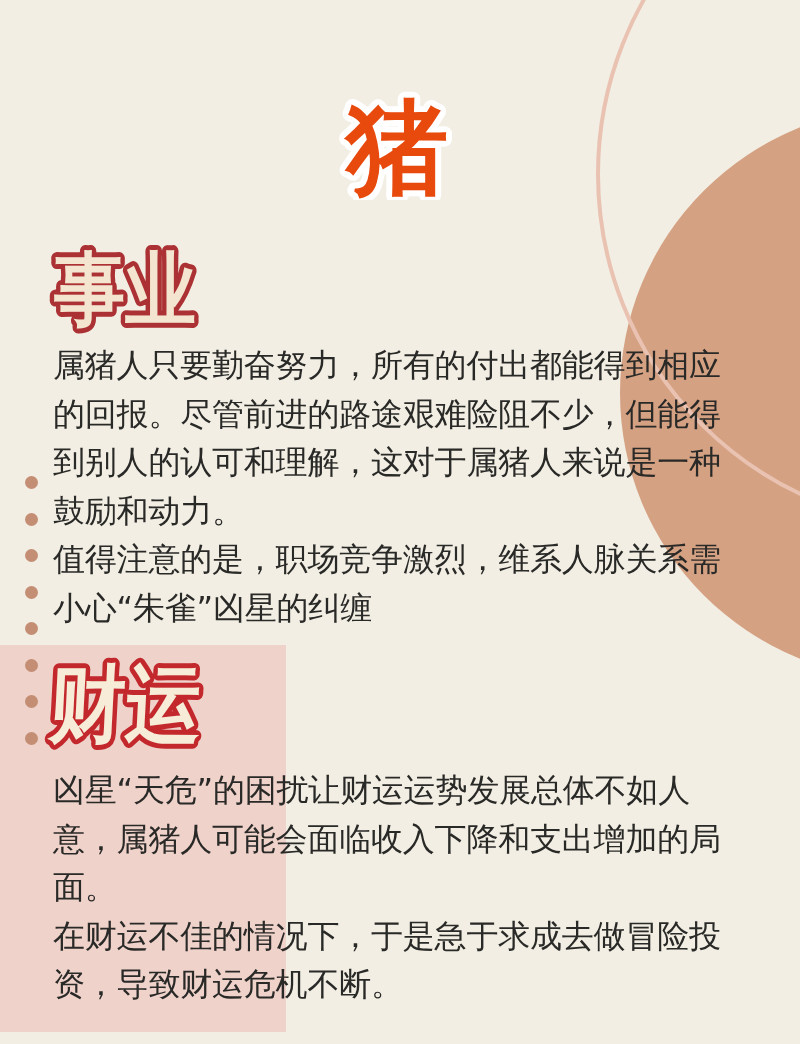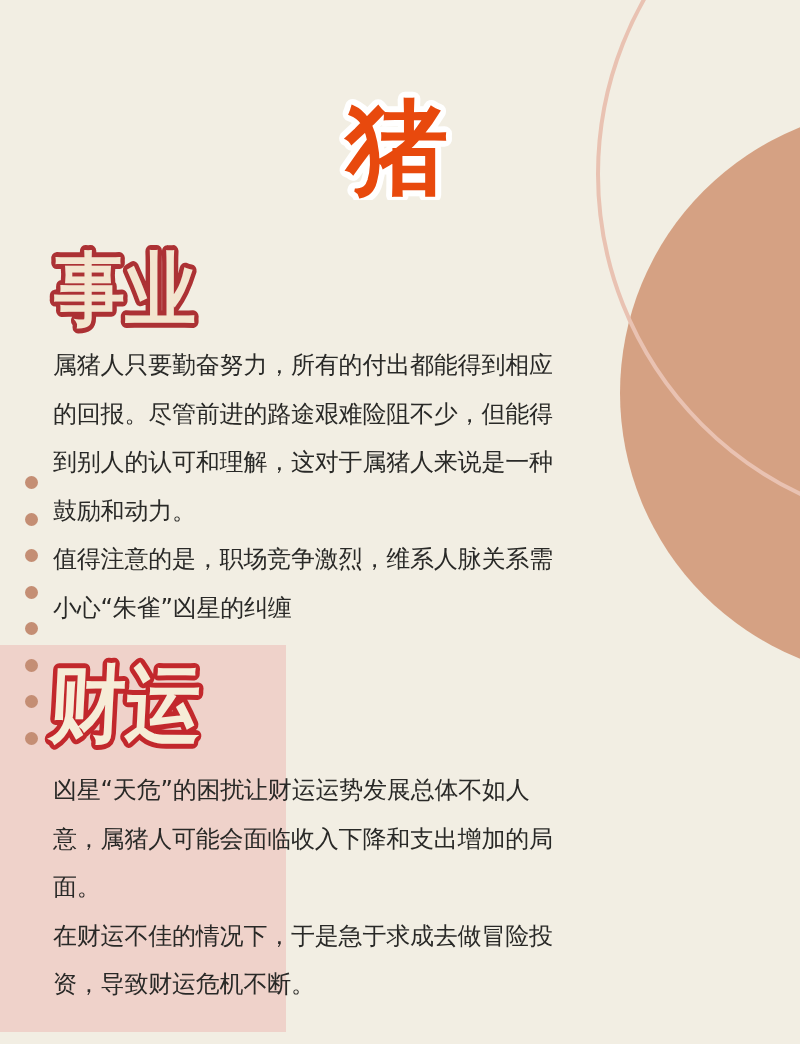--- a/index.html
+++ b/index.html
@@ -85,21 +85,21 @@
   .wealth-heading-wrap svg text {
     font-size: 84px;
     fill: var(--wealth-heading-fill);
     stroke: var(--wealth-heading-stroke);
     stroke-width: 10px;
   }
   .body-block {
     position: absolute;
     left: 53px;
     width: 740px;
-    font-size: 24px;
+    font-size: 32px;
     line-height: 48.5px;
     letter-spacing: -0.2px;
     color: var(--body-text);
     white-space: pre-line;
   }
   .career-body { top: 341px; }
   .wealth-body { top: 766px; }
 </style>
 </head>
 <body>

